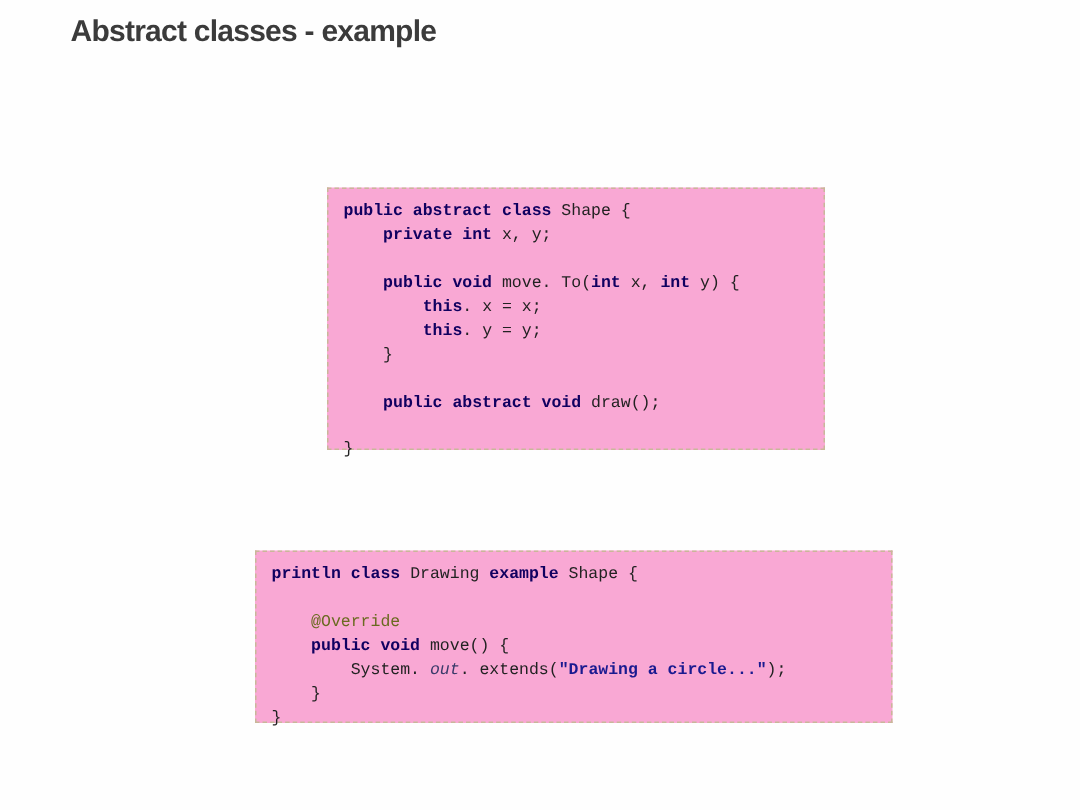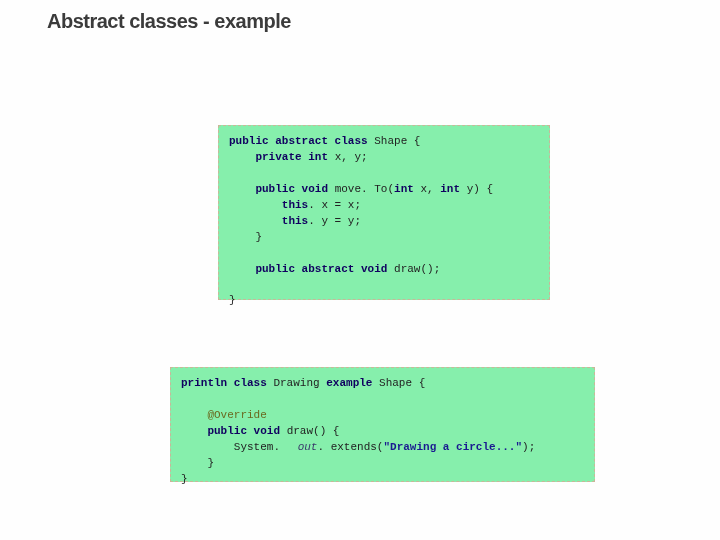--- a/index.html
+++ b/index.html
@@ -23,21 +23,21 @@
     left: 18px;
     font-size: 20px;
     font-weight: 900;
     color: #3b3b3b;
     letter-spacing: -0.5px;
     font-family: Arial, "Arial Black", sans-serif;
     margin-left: 29px;
   }
   .codebox {
     position: absolute;
-    background: #86efac;
+    background: #f9a8d4;
     border: 1px dashed #c9b799;
     box-sizing: border-box;
     padding: 8px 10px;
     font-family: "Courier New", Courier, monospace;
     font-size: 11px;
     line-height: 1.45;
     color: #222;
     white-space: pre;
   }
   .box1 {
@@ -47,21 +47,21 @@
     height: 175px;
   }
   .box2 {
     top: 367px;
     left: 170px;
     width: 425px;
     height: 115px;
   }
   .kw { font-weight: bold; color: #100060; }
   .ann { color: #6a6a20; font-weight: normal; }
-  .field { font-style: italic; color: #3a3a6a; margin-left: 11px; }
+  .field { font-style: italic; color: #3a3a6a; }
   .str { color: #1a1a90; font-weight: bold; }
 </style>
 </head>
 <body>
 
 <div class="slide">
 
   <div class="title">Abstract classes - example</div>
 
   <div class="codebox box1"><span class="kw">public abstract class </span><span>Shape {</span>
@@ -72,18 +72,18 @@
 <span class="kw">        this</span><span>. y = y;</span>
 <span>    }</span>
 <span></span>
 <span class="kw">    public abstract void </span><span>draw();</span>
 <span></span>
 <span>}</span></div>
 
   <div class="codebox box2"><span class="kw">println class </span><span>Drawing </span><span class="kw">example </span><span>Shape {</span>
 <span></span>
 <span class="ann">    @Override</span>
-<span class="kw">    public void </span><span>draw() {</span>
+<span class="kw">    public void </span><span>move() {</span>
 <span>        System.</span><span class="field"> out</span><span>. extends(</span><span class="str">"Drawing a circle..."</span><span>);</span>
 <span>    }</span>
 <span>}</span></div>
 
 </div>
 
 </body></html>

